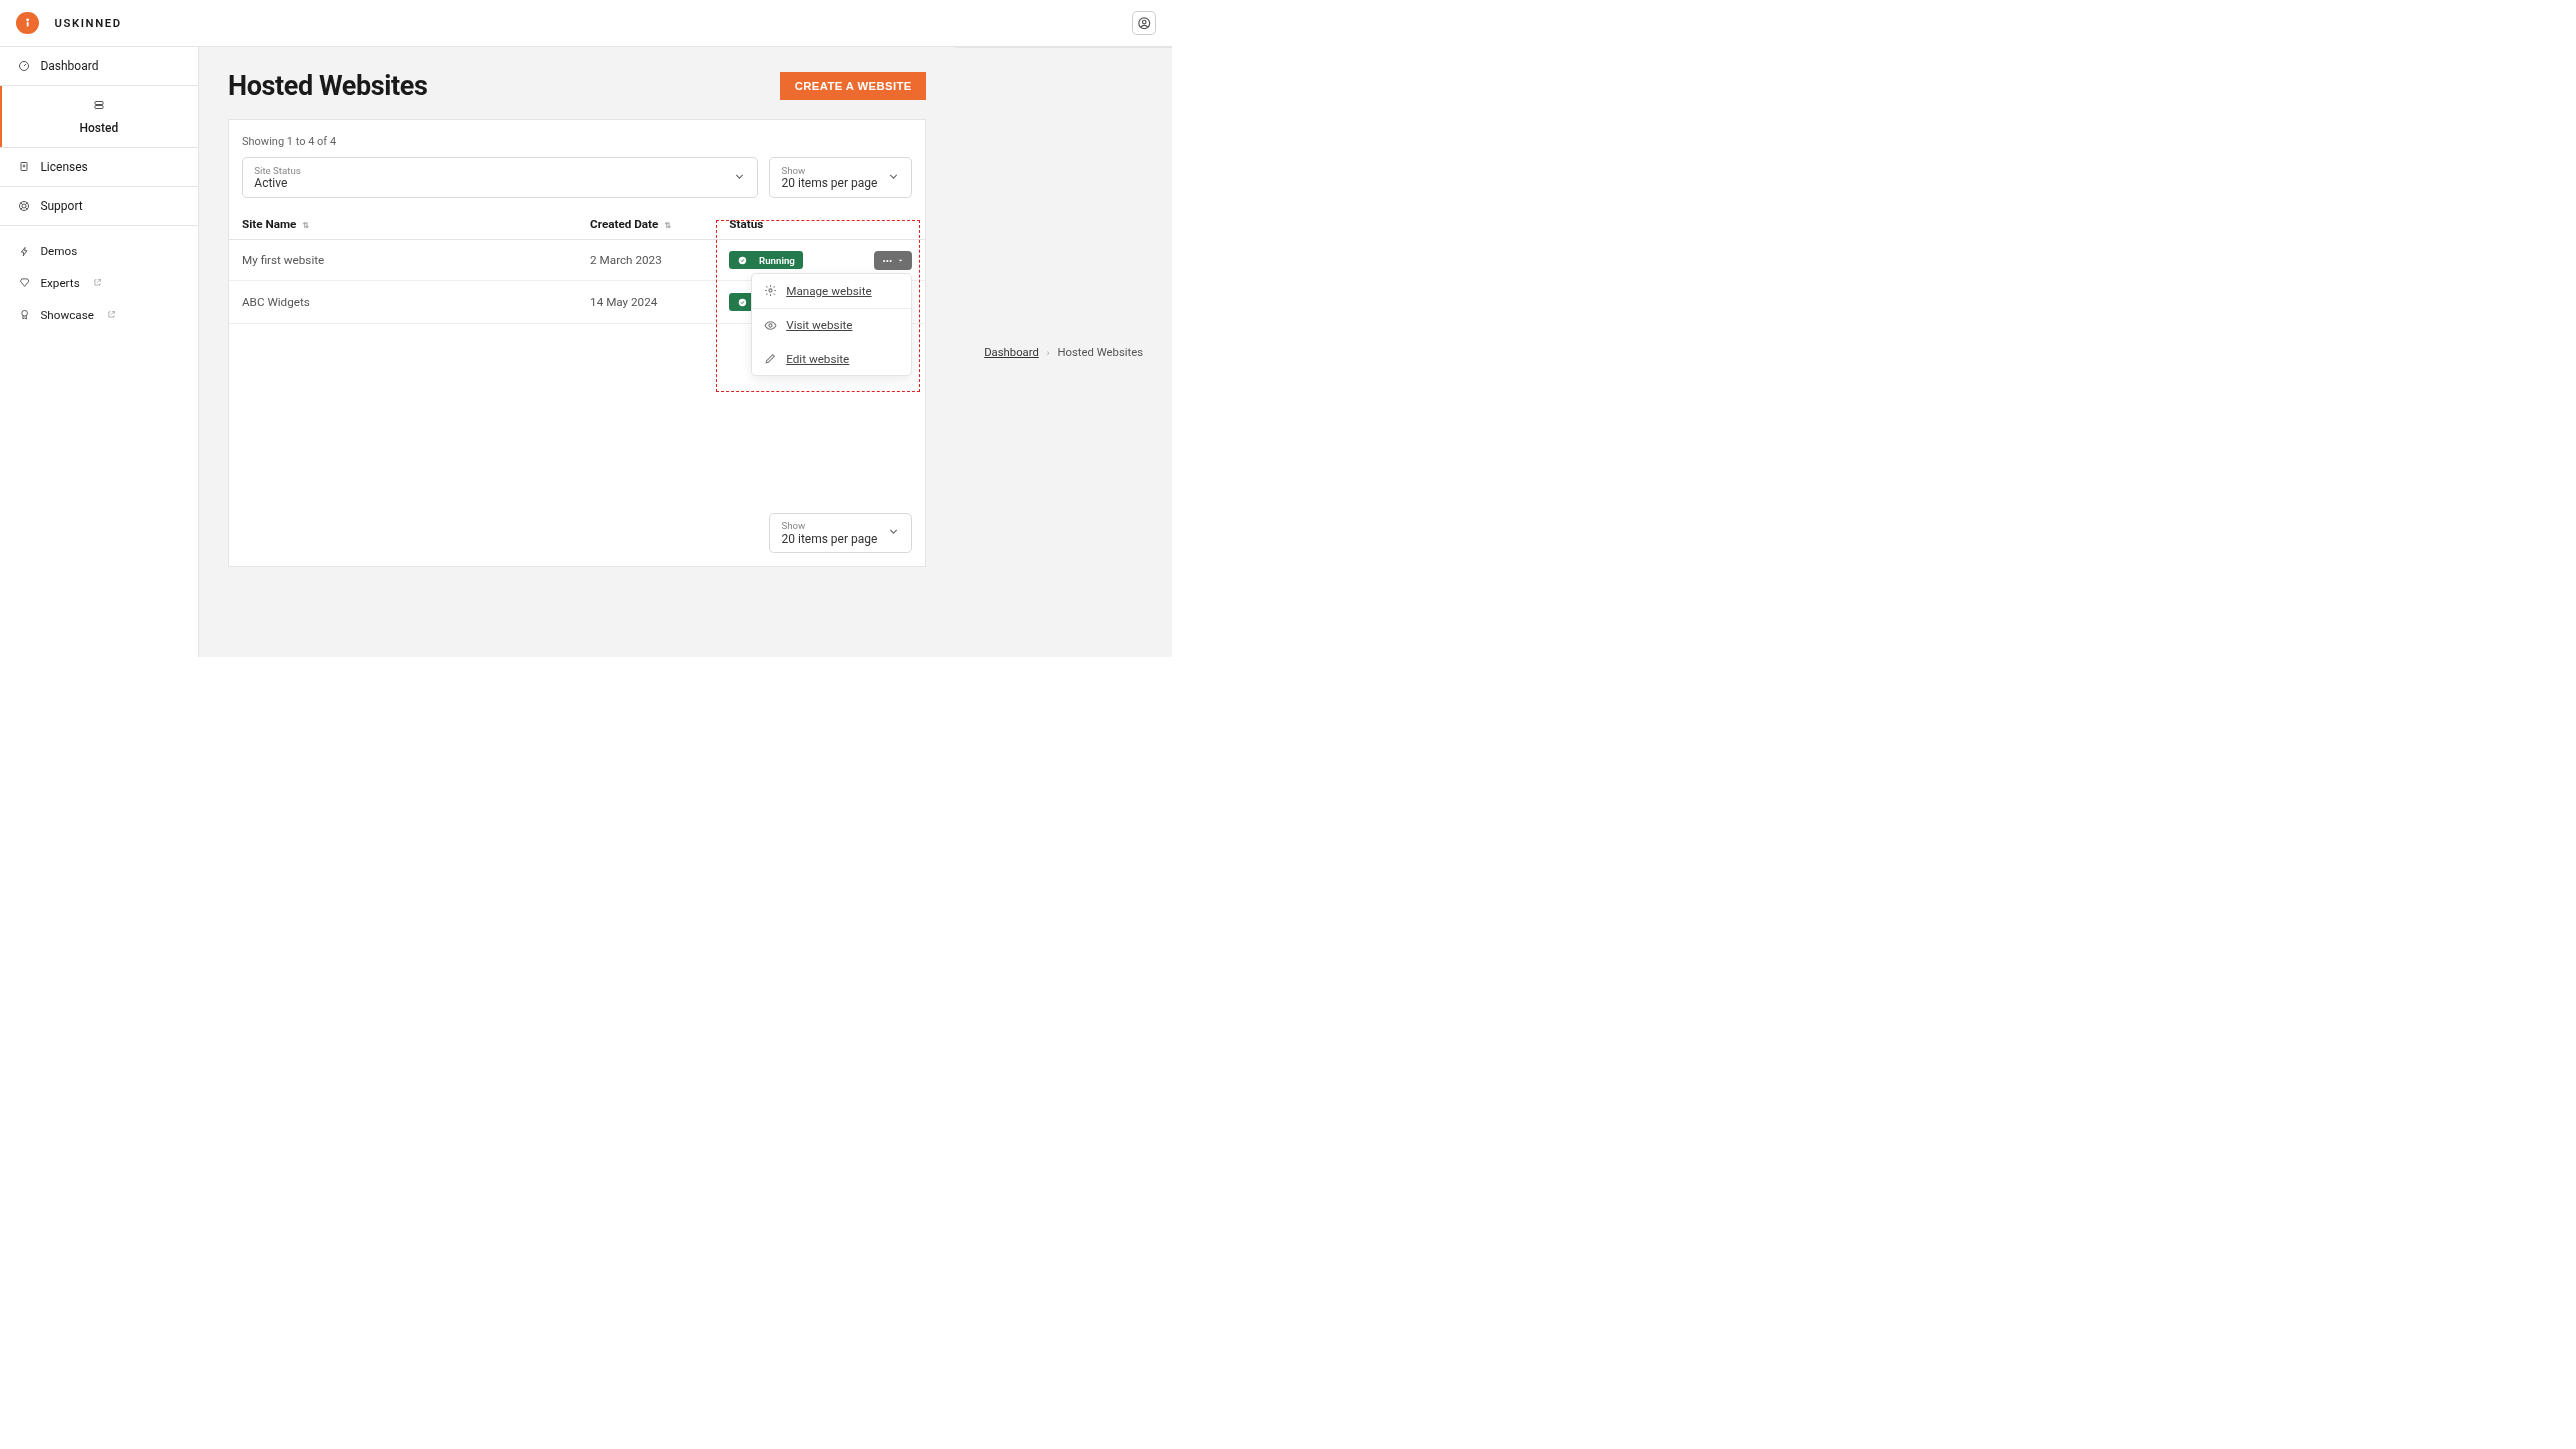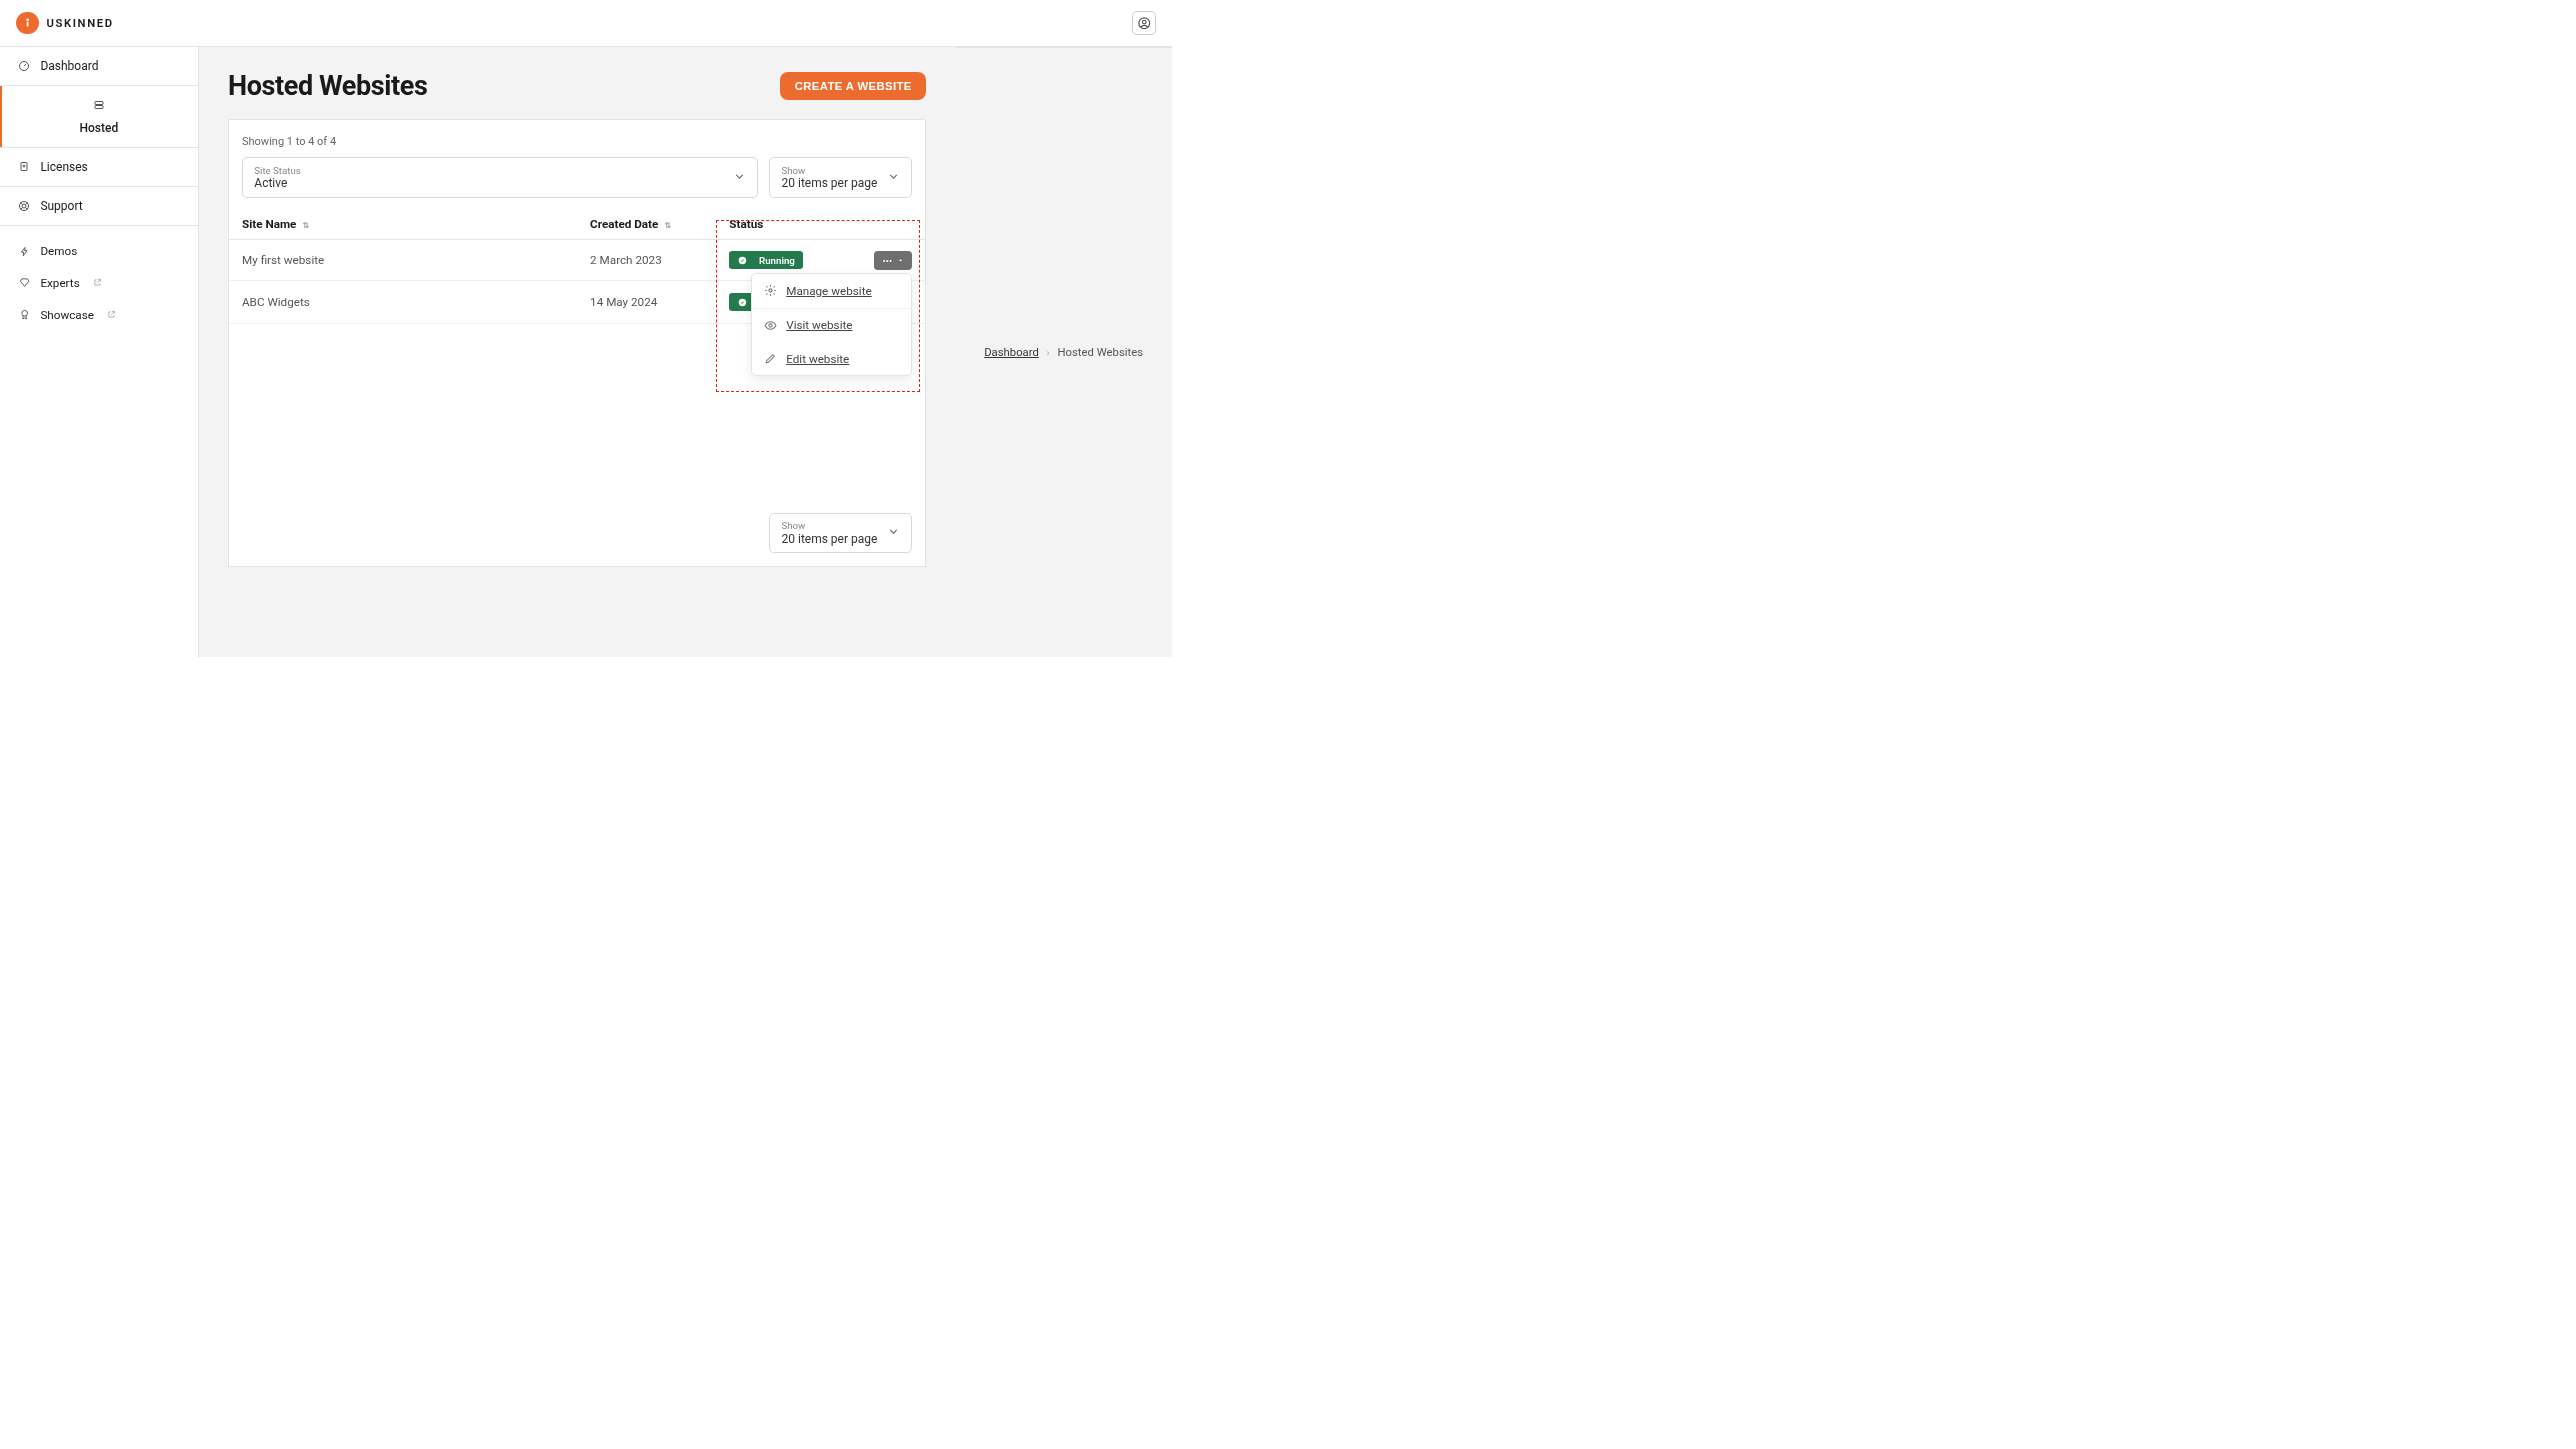--- a/index.html
+++ b/index.html
@@ -17,21 +17,21 @@
     height: 47px;
     border-bottom: 0.8px solid #e4e4e4;
     display: flex;
     align-items: center;
     justify-content: space-between;
     padding: 0 16px;
   }
   .logo {
     display: flex;
     align-items: center;
-    gap: 8px;
+    gap: 16px;
   }
   .logo-circle {
     width: 22.5px;
     height: 22.5px;
     background: #ee6b2f;
     border-radius: 50%;
     display: flex;
     align-items: center;
     justify-content: center;
     color: #fff;
@@ -102,21 +102,21 @@
   }
   .page-title {
     font-size: 27px;
     font-weight: 700;
     letter-spacing: -0.4px;
   }
   .create-btn {
     background: #ee6b2f;
     color: #fff;
     border: none;
-    border-radius: 8px;
+    border-radius: 0;
     padding: 8px 14.5px;
     font-size: 11.3px;
     font-weight: 600;
     letter-spacing: 0.4px;
     cursor: pointer;
   }
 
   .card {
     background: #fff;
     border: 0.8px solid #e4e4e4;

